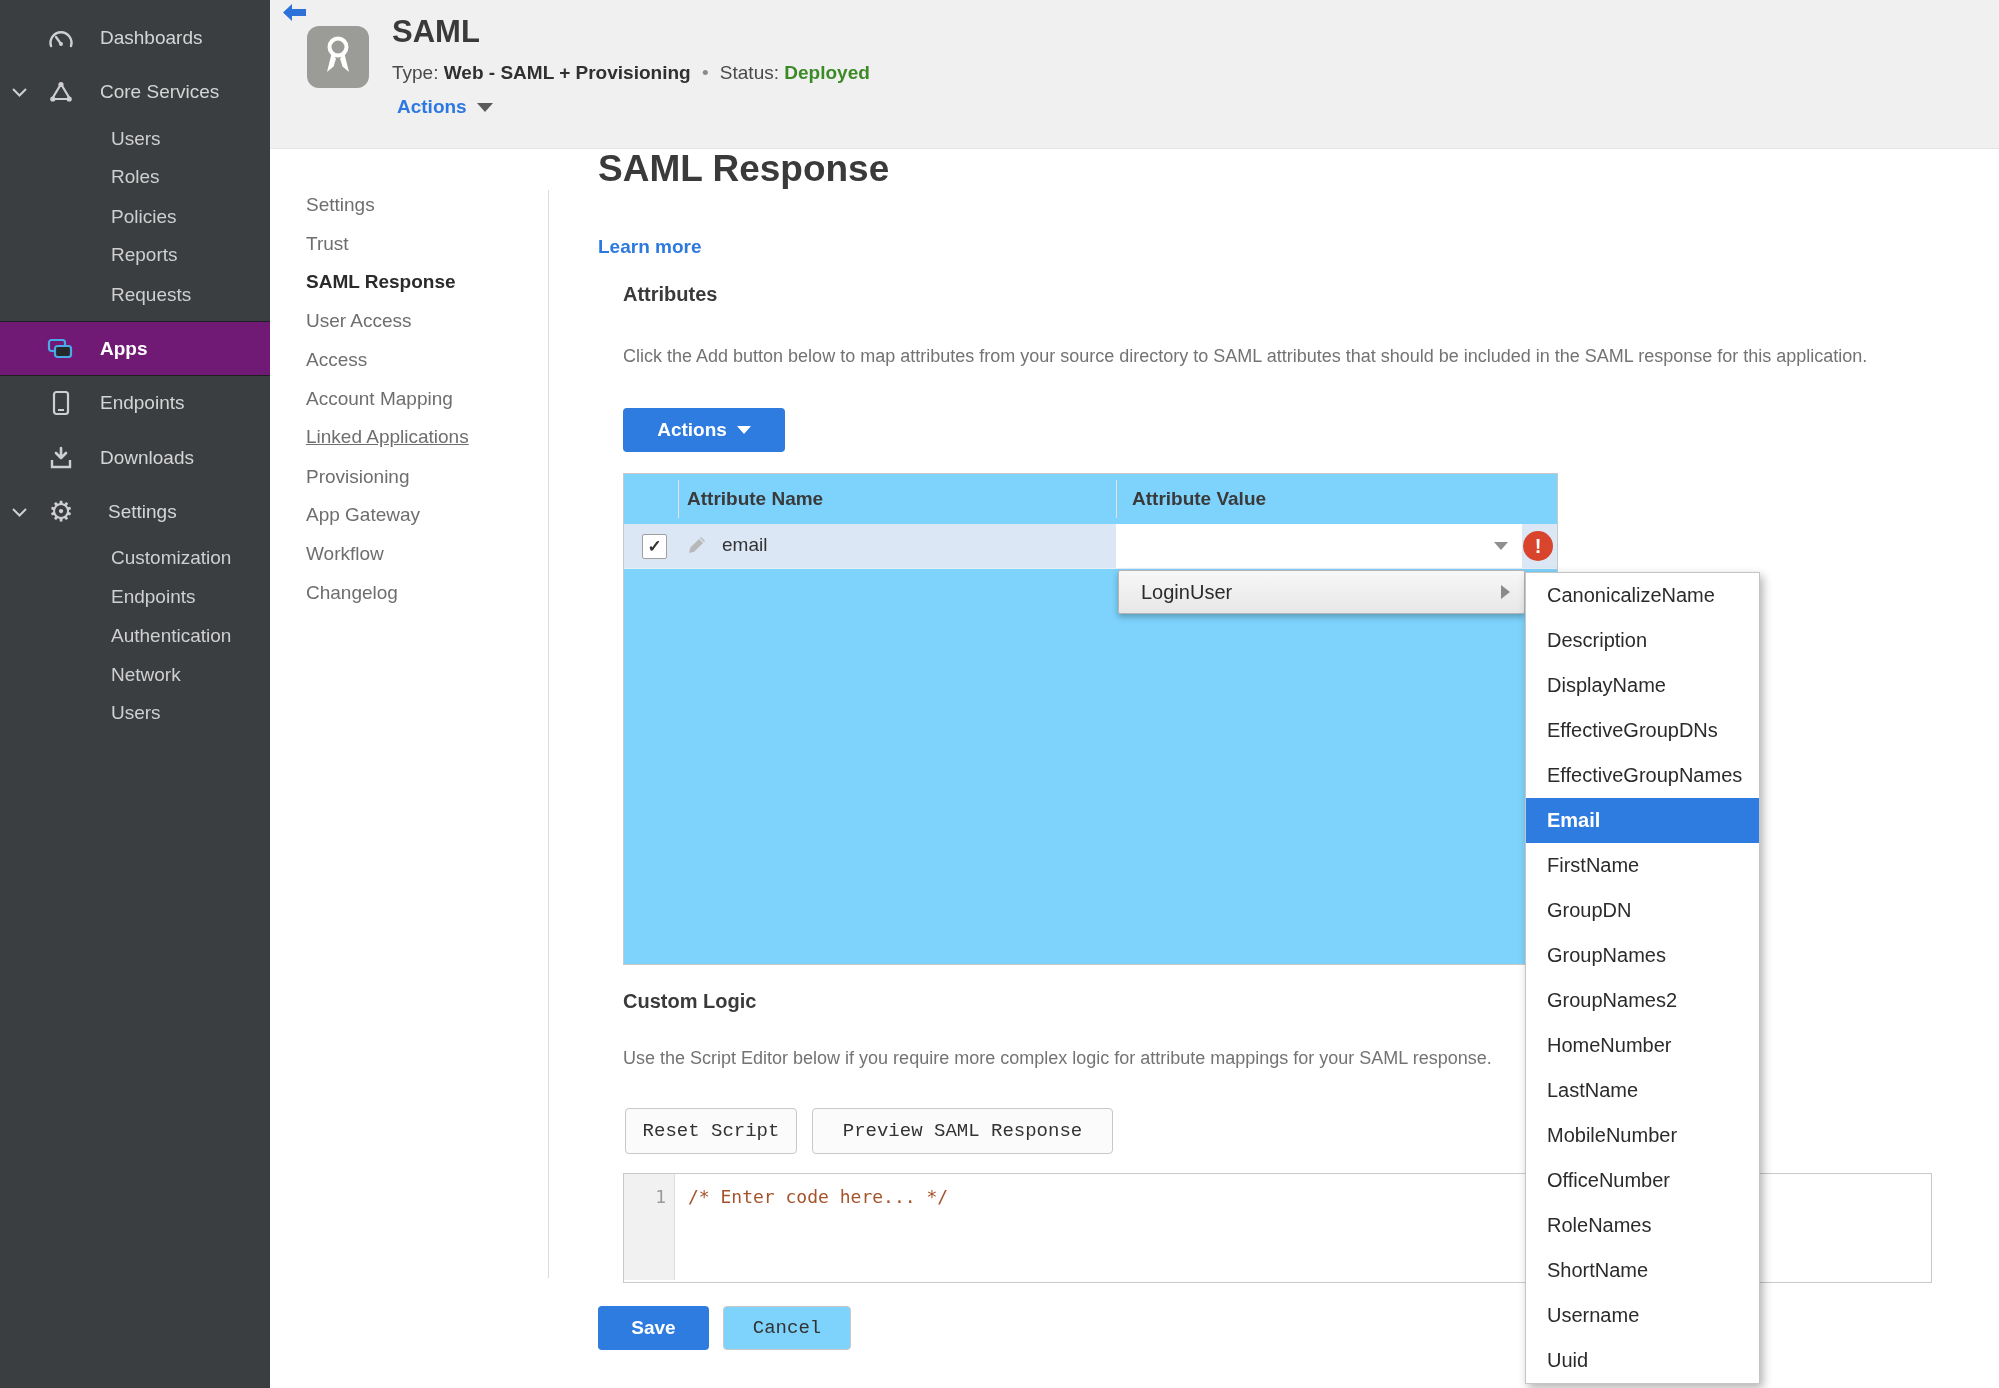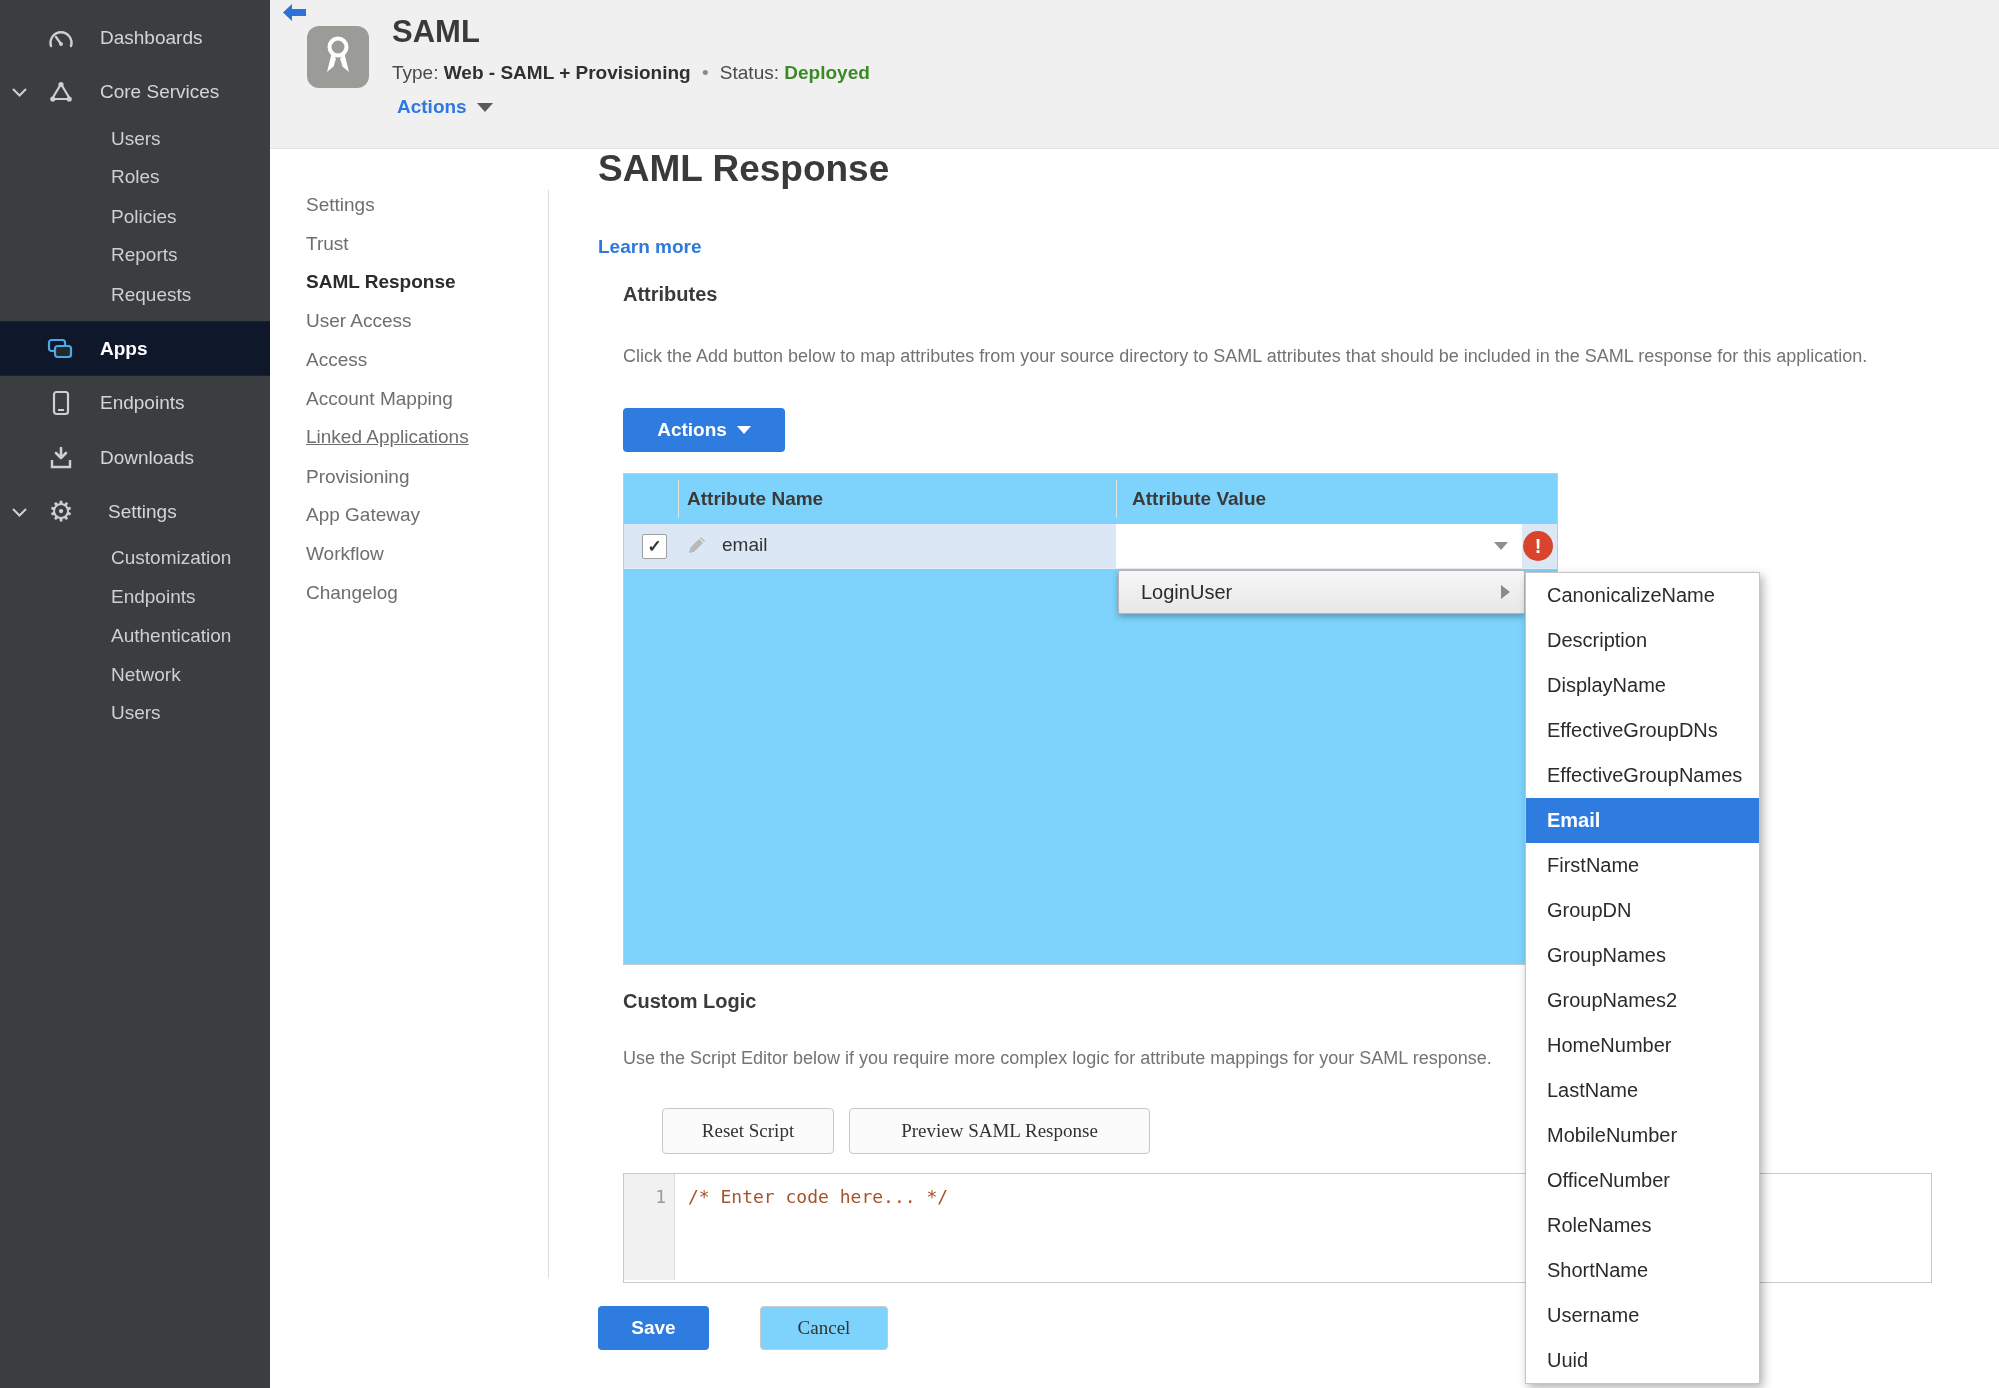--- a/index.html
+++ b/index.html
@@ -7,21 +7,21 @@
         font-family:"Liberation Sans",sans-serif;color:#3a3a3a;}
 
   
   .sidebar{position:absolute;left:0;top:0;width:270px;height:1388px;background:#3a3e41;z-index:5;}
   .side-item{position:absolute;left:0;width:270px;height:40px;display:flex;align-items:center;
              color:#d5d5d5;font-size:19px;cursor:pointer;}
   .side-item .lbl{position:absolute;left:100px;white-space:nowrap;}
   .side-item .sublbl{position:absolute;left:111px;white-space:nowrap;color:#cfcfcf;}
   .side-item .ico{position:absolute;left:46px;width:30px;display:flex;justify-content:center;}
   .side-item .chev{position:absolute;left:12px;top:16px;}
-  .side-active{background:#0f172a;border-top:1px solid #1e2022;border-bottom:1px solid #1e2022;height:53px;}
+  .side-active{background:#701a75;border-top:1px solid #1e2022;border-bottom:1px solid #1e2022;height:53px;}
   .side-active .lbl{color:#ffffff;font-weight:bold;}
   .gear-glyph{font-size:28px;color:#cfcfcf;line-height:1;}
 
   
   .hdr{position:absolute;left:270px;top:0;width:1729px;height:148px;background:#f0f0f1;
        border-bottom:1px solid #e4e4e4;}
   .back{position:absolute;left:13px;top:4px;cursor:pointer;}
   .appbadge{position:absolute;left:37px;top:26px;width:62px;height:62px;border-radius:12px;background:#9b9b97;
             display:flex;align-items:center;justify-content:center;}
   .apptitle{position:absolute;left:122px;top:14px;font-size:31px;font-weight:bold;color:#3a3a3a;}
@@ -44,21 +44,21 @@
   .learnmore{position:absolute;left:598px;top:236px;font-size:19px;font-weight:bold;color:#2e79e0;cursor:pointer;}
   .h2{position:absolute;font-size:20px;font-weight:bold;color:#3a3a3a;}
   .desc{position:absolute;font-size:18px;color:#737373;white-space:nowrap;}
 
   .btn-blue{position:absolute;background:#2e7ce0;color:#fff;font-weight:bold;font-size:19px;
             border:none;border-radius:4px;display:flex;align-items:center;justify-content:center;cursor:pointer;
             font-family:"Liberation Sans",sans-serif;}
   .btn-blue .caret{border-top-color:#fff;border-left-width:7px;border-right-width:7px;border-top-width:8px;}
   .btn-plain{position:absolute;background:#fbfbfb;border:1px solid #c8c8c8;border-radius:4px;color:#333;
              font-size:19px;display:flex;align-items:center;justify-content:center;cursor:pointer;
-             font-family:Liberation Serif, serif;margin-left:37px;}
+             font-family:Liberation Mono, monospace;}
 
   
   .attr-table{position:absolute;left:623px;top:473px;width:933px;height:490px;border:1px solid #c9c9c9;background:#7dd3fc;}
   .thead{position:absolute;left:0;top:0;width:100%;height:50px;border-bottom:1px solid #d6d6d6;}
   .th{position:absolute;top:14px;font-size:19px;font-weight:bold;color:#3a3a3a;}
   .th-sep{position:absolute;top:6px;width:1px;height:38px;background:#e3e3e3;}
   .trow{position:absolute;left:0;top:50px;width:100%;height:44px;background:#dbe7f4;border-bottom:1px solid #e6eef8;}
   .cbx{position:absolute;left:18px;top:10px;width:23px;height:23px;background:#fff;border:1px solid #a0a0a0;
        border-radius:2px;display:flex;align-items:center;justify-content:center;
        font-size:17px;font-weight:bold;color:#333;cursor:pointer;}

